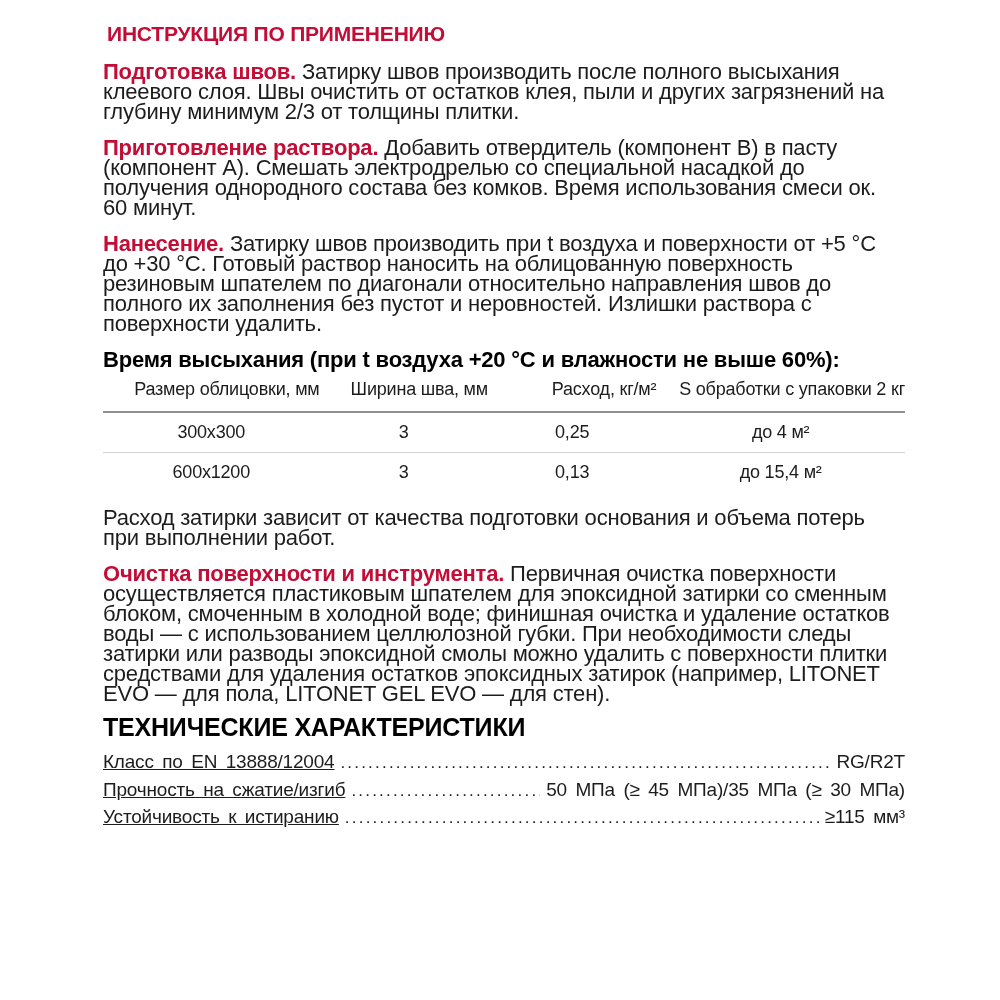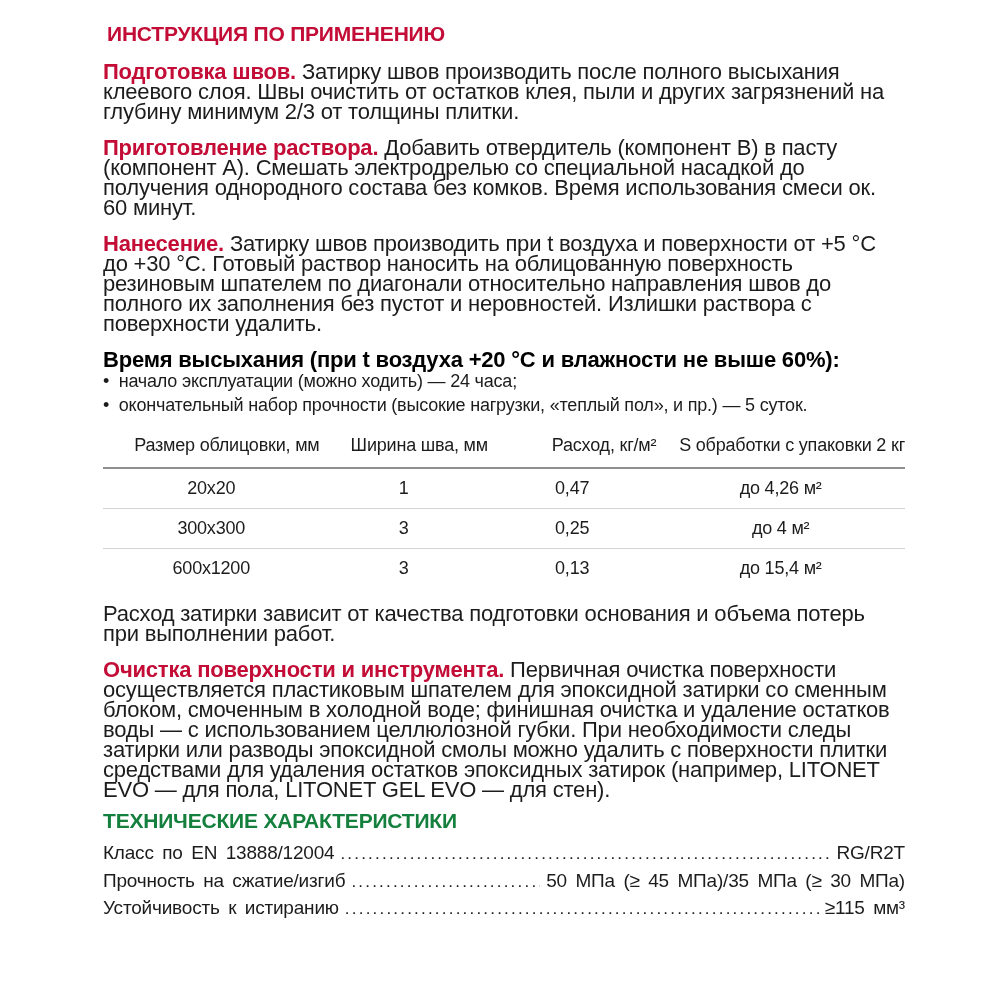--- a/index.html
+++ b/index.html
@@ -51,33 +51,33 @@
     padding: 9px 0 11px;
     border-bottom: 2px solid #8f8f8f;
   }
   table.consumption td {
     text-align: center;
     padding: 9px 0;
     border-bottom: 1px solid #d4d4d4;
   }
   table.consumption tbody tr:last-child td { border-bottom: none; text-align: center; }
   .specs-heading {
-    font-size: 21px;
+    font-size: 25px;
     font-weight: 700;
-    color: #15803d;
+    color: #000000;
     margin: 5px 0 7px;
   }
   .spec-row {
     display: flex;
     align-items: baseline;
     font-size: 19px;
     line-height: 26.5px;
     word-spacing: 0.18em;
   }
-  .spec-label { white-space: nowrap; }
+  .spec-label { white-space: nowrap; text-decoration: underline; }
   .spec-dots {
     flex: 1;
     overflow: hidden;
     white-space: nowrap;
     margin: 0 6px;
     min-width: 10px;
   }
   .spec-dots::after {
     content: "....................................................................................................................................................................................................";
     letter-spacing: 2.2px;
@@ -103,42 +103,32 @@
     <span class="lead">Приготовление раствора.</span>
     <span>Добавить отвердитель (компонент B) в пасту (компонент A). Смешать электродрелью со специальной насадкой до получения однородного состава без комков. Время использования смеси ок. 60 минут.</span>
   </p>
 
   <p class="para">
     <span class="lead">Нанесение.</span>
     <span>Затирку швов производить при t воздуха и поверхности от +5 °C до +30 °C. Готовый раствор наносить на облицованную поверхность резиновым шпателем по диагонали относительно направления швов до полного их заполнения без пустот и неровностей. Излишки раствора с поверхности удалить.</span>
   </p>
 
   <div class="para black-heading" style="margin-bottom:0;">Время высыхания (при t воздуха +20 °C и влажности не выше 60%):</div>
-  <div class="bullets">
-    <div class="bullet">начало эксплуатации (можно ходить) — 24 часа;</div>
-    <div class="bullet">окончательный набор прочности (высокие нагрузки, «теплый пол», и пр.) — 5 суток.</div>
-  </div>
 
 
   <table class="consumption">
     <thead>
       <tr>
         <th style="width:27%;">Размер облицовки, мм</th>
         <th style="width:21%;">Ширина шва, мм</th>
         <th style="width:21%;">Расход, кг/м²</th>
         <th style="width:31%;">S обработки с упаковки 2 кг</th>
       </tr>
     </thead>
     <tbody>
-      <tr>
-        <td>20x20</td>
-        <td>1</td>
-        <td>0,47</td>
-        <td>до 4,26 м²</td>
-      </tr>
       <tr>
         <td>300x300</td>
         <td>3</td>
         <td>0,25</td>
         <td>до 4 м²</td>
       </tr>
       <tr>
         <td>600x1200</td>
         <td>3</td>
         <td>0,13</td>

